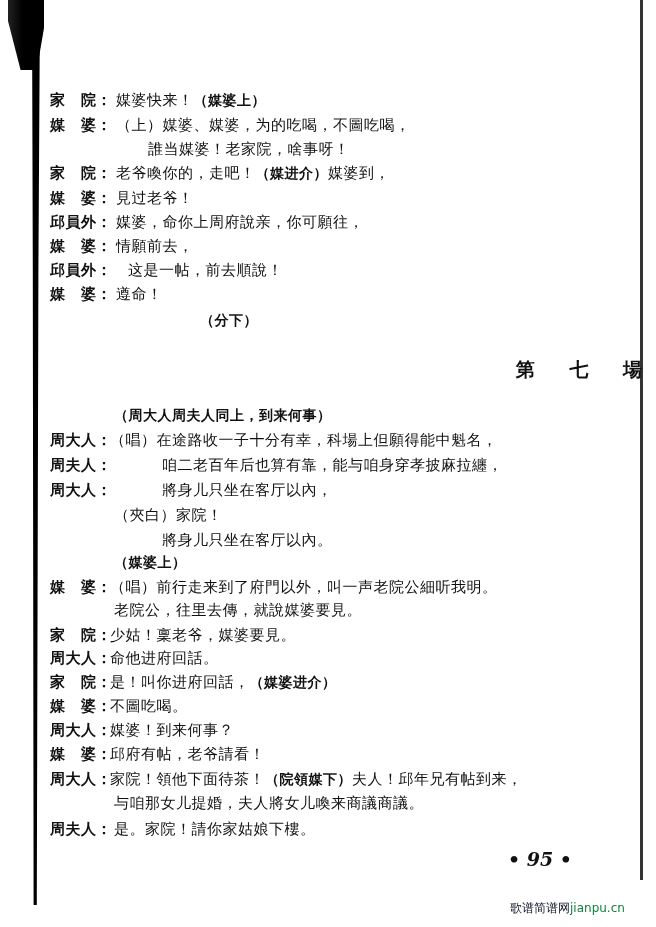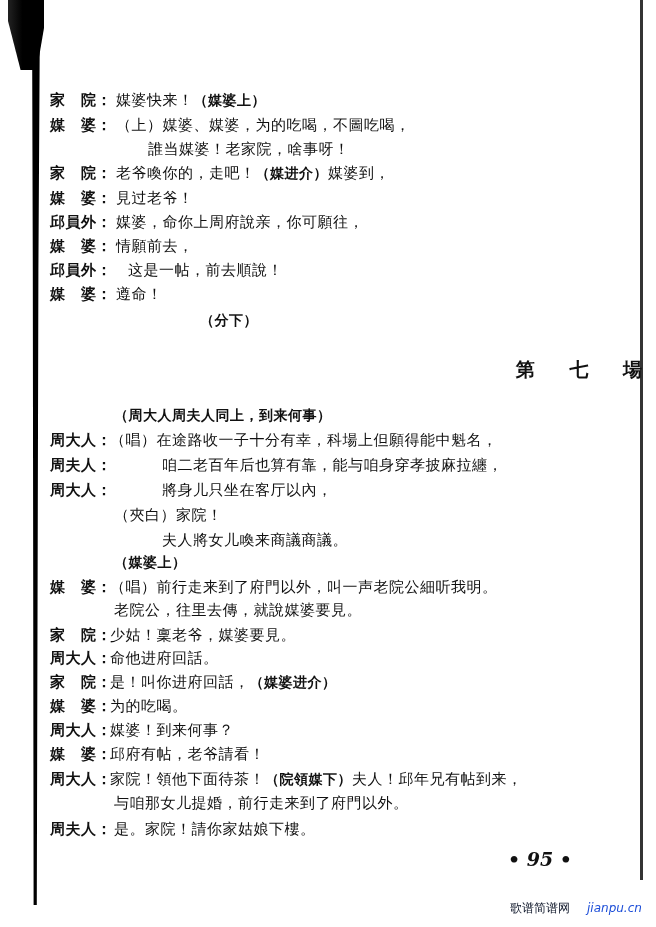--- a/index.html
+++ b/index.html
@@ -13,21 +13,21 @@
   .right-line { position:absolute; left:640px; top:0; width:3px; height:880px; background:#111; opacity:0.85; }
   .line { position:absolute; font-size:15px; line-height:20px; white-space:nowrap; letter-spacing:0.5px; }
   .spk { position:absolute; left:50px; width:66px; font-weight:bold; }
   .txt { position:absolute; }
   .dir { font-size:14px; font-weight:bold; }
   .scene-title { position:absolute; left:0; width:656px; text-align:right; top:357px;
                  font-size:19px; font-weight:bold; letter-spacing:14px; }
   .page-num { position:absolute; left:508px; top:848px; font-size:19px; font-weight:bold; font-style:italic; }
   .watermark { position:absolute; left:510px; top:900px; font-size:12px; font-family:"DejaVu Sans", sans-serif; }
   .wm-cn { color:#0f172a; }
-  .wm-en { color:#1d4ed8; margin-left:17px;font-style:italic; }
+  .wm-en { color:#15803d; margin-left:0; }
 </style>
 </head>
 <body>
 
 <div class="binding-top"></div>
 <div class="binding-line"></div>
 <div class="right-line"></div>
 
 <div id="script-lines">
     <div class="line" style="top: 90px; left: 0px;">
@@ -80,21 +80,21 @@
       <span class="txt" style="left: 162px;"><span>咱二老百年后也算有靠，能与咱身穿孝披麻拉纏，</span></span>
     </div>
     <div class="line" style="top: 480px; left: 0px;">
       <span class="spk">周大人：</span>
       <span class="txt" style="left: 162px;"><span>將身儿只坐在客厅以內，</span></span>
     </div>
     <div class="line" style="top: 505px; left: 0px;">
       <span class="txt" style="left: 114px; text-align: right;"><span>（夾白）家院！</span></span>
     </div>
     <div class="line" style="top: 530px; left: 0px;">
-      <span class="txt" style="left: 162px;"><span>夫人將女儿喚来商議商議。</span></span>
+      <span class="txt" style="left: 162px;"><span>將身儿只坐在客厅以內。</span></span>
     </div>
     <div class="line" style="top: 552px; left: 0px;">
       <span class="txt" style="left: 114px;"><span></span><span class="dir">（媒婆上）</span></span>
     </div>
     <div class="line" style="top: 577px; left: 0px;">
       <span class="spk">媒　婆：</span>
       <span class="txt" style="left: 110px;"><span>（唱）前行走来到了府門以外，叫一声老院公細听我明。</span></span>
     </div>
     <div class="line" style="top: 600px; left: 0px;">
       <span class="txt" style="left: 114px;"><span>老院公，往里去傳，就說媒婆要見。</span></span>
@@ -106,36 +106,36 @@
     <div class="line" style="top: 648px; left: 0px;">
       <span class="spk">周大人：</span>
       <span class="txt" style="left: 110px;"><span>命他进府回話。</span></span>
     </div>
     <div class="line" style="top: 672px; left: 0px;">
       <span class="spk">家　院：</span>
       <span class="txt" style="left: 110px;"><span>是！叫你进府回話，</span><span class="dir">（媒婆进介）</span></span>
     </div>
     <div class="line" style="top: 696px; left: 0px;">
       <span class="spk">媒　婆：</span>
-      <span class="txt" style="left: 110px;"><span>为的吃喝。</span></span>
+      <span class="txt" style="left: 110px;"><span>不圖吃喝。</span></span>
     </div>
     <div class="line" style="top: 720px; left: 0px;">
       <span class="spk">周大人：</span>
       <span class="txt" style="left: 110px;"><span>媒婆！到来何事？</span></span>
     </div>
     <div class="line" style="top: 744px; left: 0px;">
       <span class="spk">媒　婆：</span>
       <span class="txt" style="left: 110px;"><span>邱府有帖，老爷請看！</span></span>
     </div>
     <div class="line" style="top: 769px; left: 0px;">
       <span class="spk">周大人：</span>
       <span class="txt" style="left: 110px;"><span>家院！領他下面待茶！</span><span class="dir">（院領媒下）</span><span>夫人！邱年兄有帖到来，</span></span>
     </div>
     <div class="line" style="top: 793px; left: 0px;">
-      <span class="txt" style="left: 114px;"><span>与咱那女儿提婚，前行走来到了府門以外。</span></span>
+      <span class="txt" style="left: 114px;"><span>与咱那女儿提婚，夫人將女儿喚来商議商議。</span></span>
     </div>
     <div class="line" style="top: 819px; left: 0px;">
       <span class="spk">周夫人：</span>
       <span class="txt" style="left: 114px; text-align: center;"><span>是。家院！請你家姑娘下樓。</span></span>
     </div>
   </div>
 
 <div class="scene-title">第 七 場</div>
 <div class="page-num">• 95 •</div>
 <div class="watermark">

